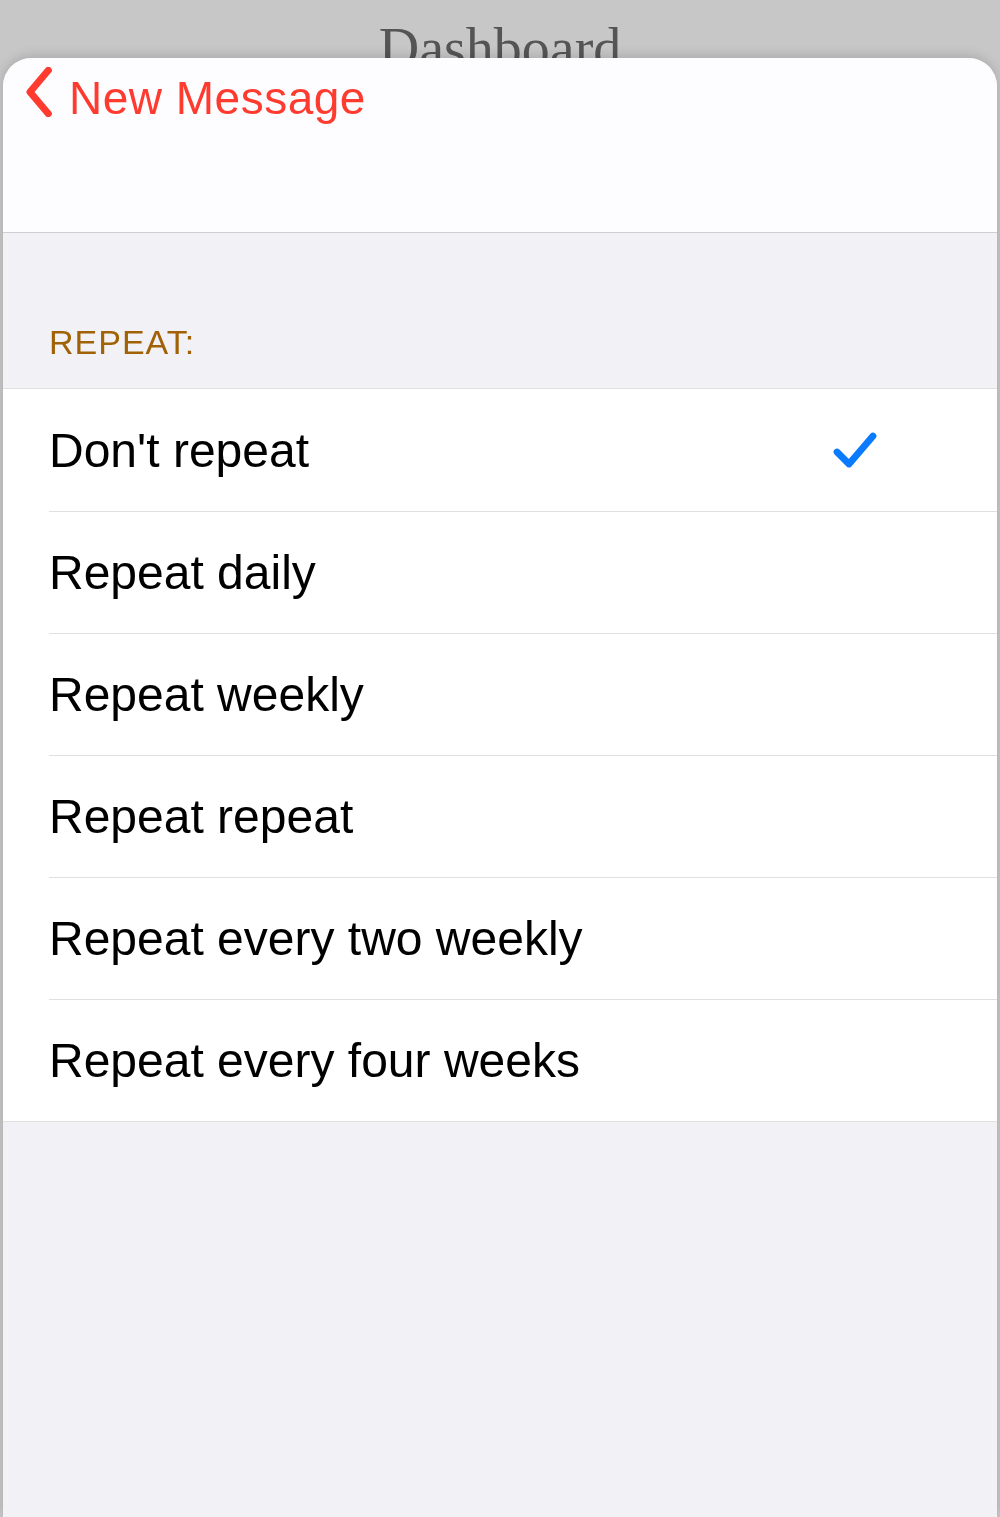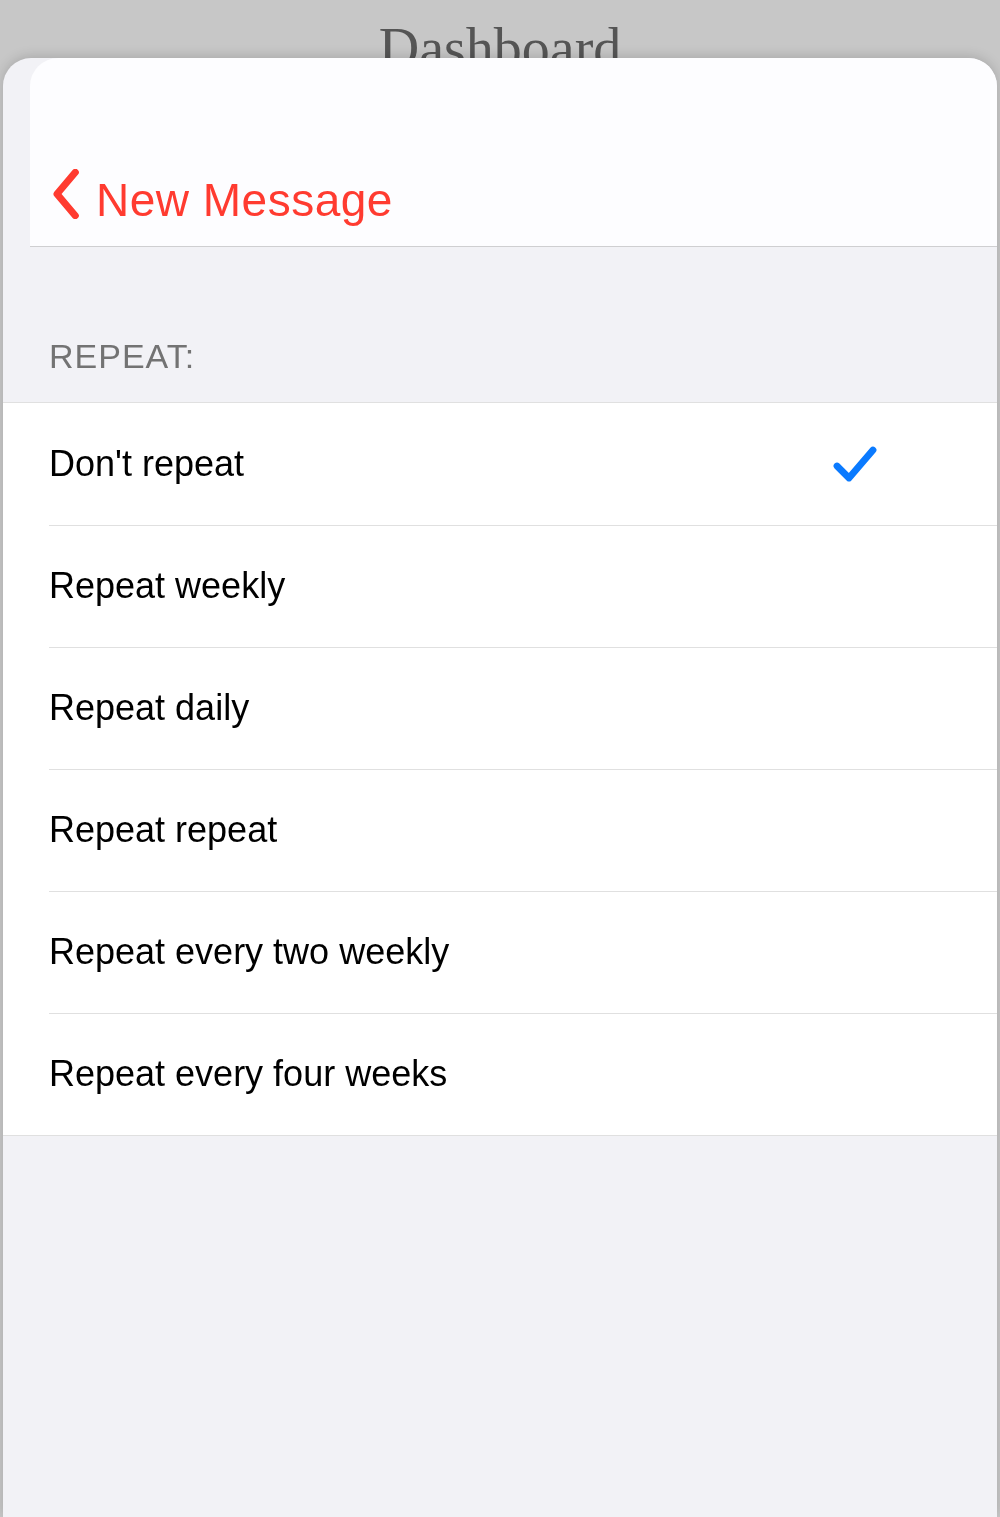--- a/index.html
+++ b/index.html
@@ -39,27 +39,26 @@
     box-shadow: 0 -2px 12px rgba(0,0,0,0.15);
     overflow: hidden;
     display: flex;
     flex-direction: column;
   }
 
   
   .navbar {
     height: 156px;
     display: flex;
-    align-items: flex-end;
-    padding: 16px 22px;
+    align-items: flex-start;
+    padding: 9px 22px;
     background: #fdfdff;
     border-bottom: 1px solid rgba(0,0,0,0.18);
     border-top-left-radius: 28px;
     border-top-right-radius: 28px;
-    margin-left: 27px;
   }
 
   .back-button {
     display: flex;
     align-items: center;
     cursor: pointer;
     color: #ff3b30;
     font-size: 46px;
     font-weight: 400;
     letter-spacing: 0.5px;
@@ -67,40 +66,40 @@
 
   .back-button svg {
     width: 30px;
     height: 50px;
     margin-right: 14px;
   }
 
   
   .section-header {
     padding: 90px 46px 26px 46px;
-    color: #737373;
+    color: #a16207;
     font-size: 34px;
     letter-spacing: 1px;
     font-weight: 400;
   }
 
   
   .option-list {
     background: #ffffff;
     border-top: 1px solid rgba(0,0,0,0.12);
     border-bottom: 1px solid rgba(0,0,0,0.12);
   }
 
   .option-row {
     display: flex;
     align-items: center;
     justify-content: space-between;
     min-height: 122px;
     padding: 0 46px;
-    font-size: 36px;
+    font-size: 48px;
     color: #000;
     cursor: pointer;
     position: relative;
   }
 
   .option-row + .option-row::before {
     content: "";
     position: absolute;
     left: 46px;
     right: 0;
@@ -150,37 +149,37 @@
     <div class="option-row">
       <span>Don't repeat</span>
       <span class="checkmark">
         <svg viewBox="0 0 24 24" fill="none" stroke-width="3.4" stroke-linecap="round" stroke-linejoin="round">
           <polyline points="3,13 9,19 21,5"></polyline>
         </svg>
       </span>
     </div>
 
     <div class="option-row">
+      <span>Repeat daily</span>
+      <span class="checkmark" style="visibility: hidden;">
+        <svg viewBox="0 0 24 24" fill="none" stroke-width="3.4" stroke-linecap="round" stroke-linejoin="round">
+          <polyline points="3,13 9,19 21,5"></polyline>
+        </svg>
+      </span>
+    </div>
+
+    <div class="option-row">
       <span>Repeat weekly</span>
       <span class="checkmark" style="visibility: hidden;">
         <svg viewBox="0 0 24 24" fill="none" stroke-width="3.4" stroke-linecap="round" stroke-linejoin="round">
           <polyline points="3,13 9,19 21,5"></polyline>
         </svg>
       </span>
     </div>
 
-    <div class="option-row">
-      <span>Repeat daily</span>
-      <span class="checkmark" style="visibility: hidden;">
-        <svg viewBox="0 0 24 24" fill="none" stroke-width="3.4" stroke-linecap="round" stroke-linejoin="round">
-          <polyline points="3,13 9,19 21,5"></polyline>
-        </svg>
-      </span>
-    </div>
-
 
     <div class="option-row">
       <span>Repeat repeat</span>
       <span class="checkmark" style="visibility: hidden;">
         <svg viewBox="0 0 24 24" fill="none" stroke-width="3.4" stroke-linecap="round" stroke-linejoin="round">
           <polyline points="3,13 9,19 21,5"></polyline>
         </svg>
       </span>
     </div>
 

